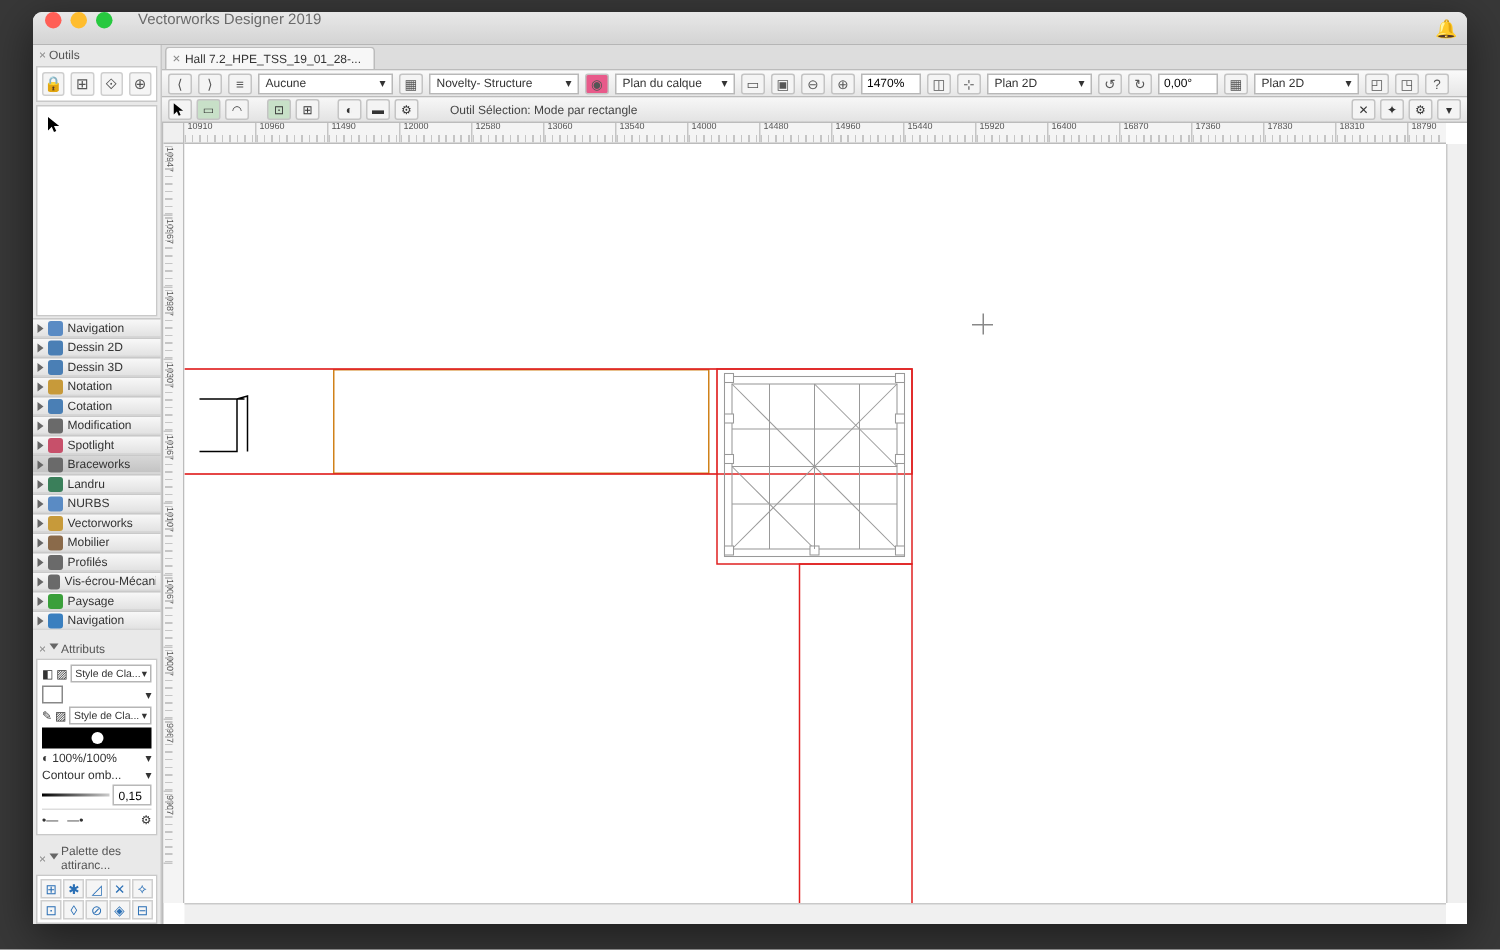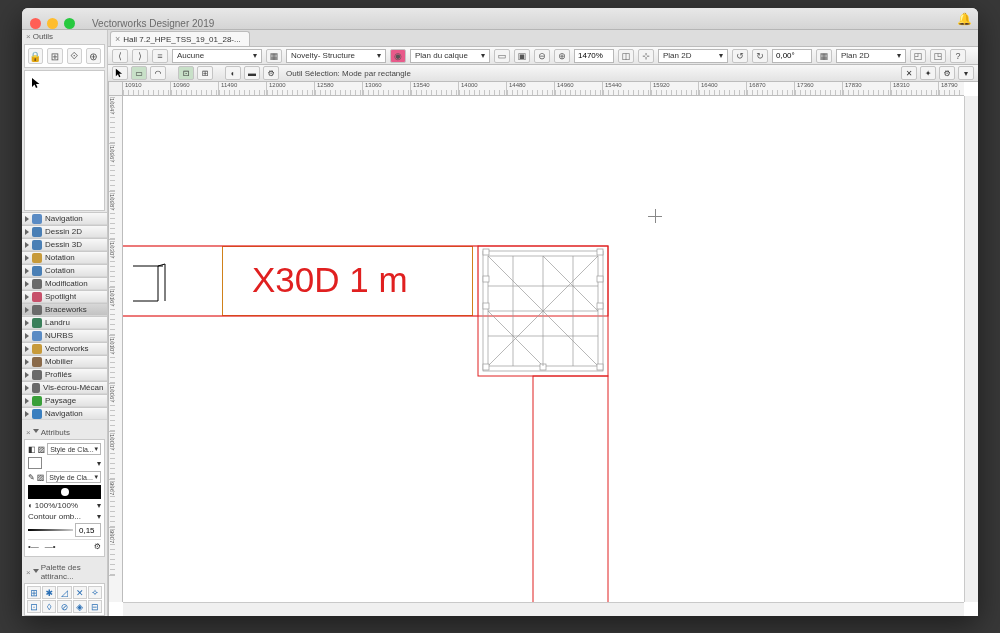--- a/index.html
+++ b/index.html
@@ -1,18 +1,18 @@
 <!DOCTYPE html>
 <html><head>
 <meta charset="utf-8">
 <style>
 * { margin: 0; padding: 0; box-sizing: border-box; font-family: -apple-system, "Helvetica Neue", Arial, sans-serif; }
 body { background: #383838; width: 1000px; height: 633px; overflow: hidden; font-size: 9px; color: #333; }
 .window { position: absolute; left: 22px; top: 8px; width: 956px; height: 608px; background: #ececec; border-radius: 6px 6px 0 0; box-shadow: 0 8px 30px rgba(0,0,0,.5); display: flex; flex-direction: column; }
-.titlebar { height: 22px; background: linear-gradient(#e8e8e8,#d4d4d4); border-bottom: 1px solid #b5b5b5; display: flex; align-items: flex-end; position: relative; border-radius: 6px 6px 0 0; }
+.titlebar { height: 22px; background: linear-gradient(#e8e8e8,#d4d4d4); border-bottom: 1px solid #b5b5b5; display: flex; align-items: flex-start; position: relative; border-radius: 6px 6px 0 0; }
 .traffic { display: flex; gap: 6px; padding-left: 8px; }
 .dot { width: 11px; height: 11px; border-radius: 50%; }
 .red { background: #ff5f56; } .yellow { background: #ffbd2e; } .green { background: #27c93f; }
 .titlebar .title { position: absolute; left: 0; right: 0; text-align: center; font-size: 10px; color: #4a4a4a; }
 .titlebar .app { position: absolute; left: 70px; font-size: 10px; color: #6a6a6a; }
 .content { flex: 1; display: flex; background: #e5e5e5; position: relative; }
 .left-col { width: 86px; background: #e9e9e9; border-right: 1px solid #c7c7c7; display: flex; flex-direction: column; }
 .palette-title { font-size: 8px; color: #555; padding: 2px 4px; display: flex; align-items: center; gap: 2px; }
 .palette-title .x { color: #888; cursor: pointer; }
 .toolgrid { background: #fff; border: 1px solid #c9c9c9; margin: 1px 2px; padding: 3px; display: flex; gap: 4px; }
@@ -39,21 +39,21 @@
 .tab{background:#f7f7f7;border:1px solid #bcbcbc;border-bottom:none;height:15px;padding:0 8px 0 4px;font-size:8px;display:flex;align-items:center;gap:3px;border-radius:3px 3px 0 0;}
 .tab .xx{color:#888;font-size:9px;cursor:pointer;}
 .topbar{height:18px;background:linear-gradient(#fafafa,#e6e6e6);border-bottom:1px solid #bcbcbc;display:flex;align-items:center;padding:0 4px;gap:4px;font-size:8px;}
 .tb-btn{width:16px;height:14px;background:#f4f4f4;border:1px solid #c4c4c4;border-radius:2px;display:flex;align-items:center;justify-content:center;font-size:9px;color:#555;}
 .tb-drop{height:14px;background:#fff;border:1px solid #b8b8b8;padding:0 4px;display:flex;align-items:center;gap:4px;font-size:8px;min-width:50px;justify-content:space-between;}
 .tb-drop .v{color:#333;}
 .tb-input{height:14px;width:40px;background:#fff;border:1px solid #b8b8b8;padding:1px 3px;font-size:8px;}
 .modebar{height:17px;background:linear-gradient(#f7f7f7,#e3e3e3);border-bottom:1px solid #bcbcbc;display:flex;align-items:center;padding:0 4px;gap:3px;font-size:8px;}
 .mb-btn{width:16px;height:14px;background:#f4f4f4;border:1px solid #c4c4c4;border-radius:2px;display:flex;align-items:center;justify-content:center;}
 .mb-btn.on{background:#c8e0c8;}
-.mb-txt{color:#444;margin-left:4px;}
+.mb-txt{color:#444;margin-left:18px;}
 .rtools{margin-left:auto;display:flex;gap:3px;}
 .canvas-wrap{flex:1;position:relative;background:#fff;border-left:1px solid #bcbcbc;}
 .ruler-h{position:absolute;left:14px;right:14px;top:0;height:14px;background:#f4f4f4;border-bottom:1px solid #bcbcbc;display:flex;font-size:6px;color:#555;overflow:hidden;}
 .ruler-h .tick{flex:0 0 48px;border-right:1px solid #c5c5c5;padding-left:2px;position:relative;}
 .ruler-h .tick::after{content:'';position:absolute;left:0;right:0;bottom:0;height:5px;background:repeating-linear-gradient(90deg,#c5c5c5 0,#c5c5c5 1px,transparent 1px,transparent 5px);}
 .ruler-v{position:absolute;left:0;top:14px;bottom:14px;width:14px;background:#f4f4f4;border-right:1px solid #bcbcbc;}
 .ruler-v .vtick{height:48px;border-bottom:1px solid #c5c5c5;font-size:6px;color:#555;writing-mode:vertical-rl;padding-top:2px;position:relative;}
 .ruler-v .vtick::after{content:'';position:absolute;top:0;bottom:0;right:0;width:5px;background:repeating-linear-gradient(0deg,#c5c5c5 0,#c5c5c5 1px,transparent 1px,transparent 5px);}
 .ruler-corner{position:absolute;left:0;top:0;width:14px;height:14px;background:#f0f0f0;border-right:1px solid #bcbcbc;border-bottom:1px solid #bcbcbc;}
 .view{position:absolute;left:14px;top:14px;right:14px;bottom:14px;background:#fff;overflow:hidden;}
@@ -366,21 +366,20 @@
             <div class="vtick">10167</div>
             <div class="vtick">10107</div>
             <div class="vtick">10067</div>
             <div class="vtick">10007</div>
             <div class="vtick">9967</div>
             <div class="vtick">9907</div>
           </div>
         <div class="view">
 
           <div class="labelbox" style="left:99px;top:150px;width:251px;height:70px;"></div>
-          <div class="bigtext" style="left:129px;top:164px;">X30D 1 m</div>
 
           <svg width="100%" height="100%" style="position:absolute;left:0;top:0">
 
             <rect x="-5" y="150" width="490" height="70" class="redline"></rect>
 
             <path d="M 10 170 L 35 170 L 35 205 L 10 205 M 35 170 L 40 170 L 40 170 M 35 170 L 42 168 L 42 205" class="blkline"></path>
 
             <rect x="355" y="150" width="130" height="130" class="redline" fill="none"></rect>
 
             <rect x="410" y="280" width="75" height="380" class="redline" fill="none"></rect>

